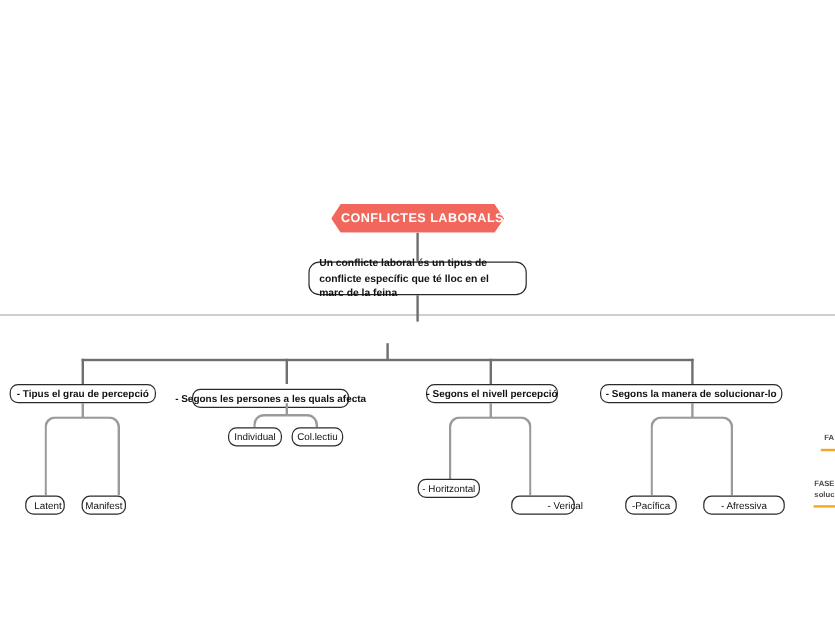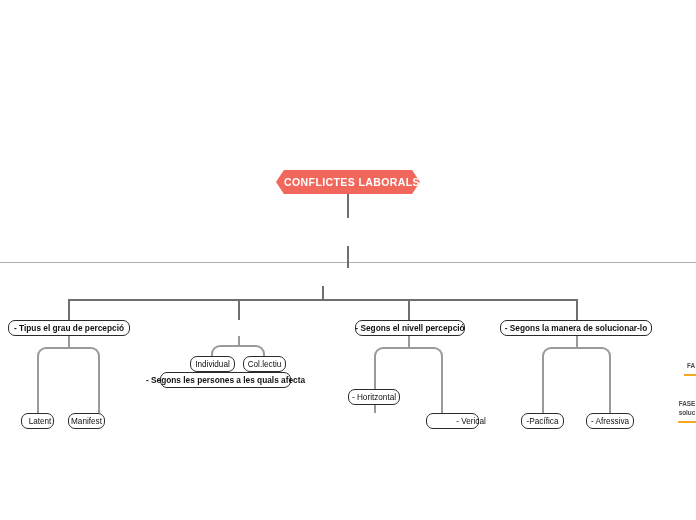--- a/index.html
+++ b/index.html
@@ -131,20 +131,23 @@
 <div id="canvas">
 
   <div class="page-rule" style="top:262px;"></div>
 
   <div class="hex hex-root" style="left:276px; top:170px; width:144px; height:24px; background:#f2675c;">
     <span>CONFLICTES LABORALS</span>
   </div>
 
   <div class="vline" style="left:347px; top:194px; height:24px;"></div>
 
+  <div class="box box-desc" style="left:257px; top:218px; width:182px; height:28px;">
+    <span>Un conflicte laboral és un tipus de conflicte específic que té lloc en el marc de la feina</span>
+  </div>
 
   <div class="vline" style="left:347px; top:246px; height:22px;"></div>
 
 
   <div class="vline" style="left:322px; top:286px; height:14px;"></div>
   <div class="hline" style="left:68px; top:299px; width:510px;"></div>
 
   <div class="vline" style="left:68px;  top:299px; height:21px;"></div>
   <div class="vline" style="left:238px; top:299px; height:21px;"></div>
   <div class="vline" style="left:408px; top:299px; height:21px;"></div>
@@ -155,53 +158,53 @@
   </div>
   <div class="bracket-stub" style="left:68px; top:336px; height:12px;"></div>
   <div class="bracket" style="left:37px; top:347px; width:63px; height:66px;"></div>
   <div class="box box-leaf" style="left:21px; top:413px; width:33px; height:16px;padding-left:12px;">
     <span>Latent</span>
   </div>
   <div class="box box-leaf" style="left:68px; top:413px; width:37px; height:16px;">
     <span>Manifest</span>
   </div>
 
-  <div class="box box-branch" style="left:160px; top:324px; width:131px; height:16px;margin-top:48px;">
+  <div class="box box-branch" style="left:160px; top:324px; width:131px; height:16px;">
     <span>- Segons les persones a les quals afecta</span>
   </div>
   <div class="bracket-stub" style="left:238px; top:336px; height:10px;"></div>
   <div class="bracket" style="left:211px; top:345px; width:54px; height:11px;"></div>
   <div class="box box-leaf" style="left:190px; top:356px; width:45px; height:16px;">
     <span>Individual</span>
   </div>
   <div class="box box-leaf" style="left:243px; top:356px; width:43px; height:16px;">
     <span>Col.lectiu</span>
   </div>
 
   <div class="box box-branch" style="left:355px; top:320px; width:110px; height:16px;">
     <span>- Segons el nivell percepció</span>
   </div>
   <div class="bracket-stub" style="left:408px; top:336px; height:12px;"></div>
   <div class="bracket" style="left:374px; top:347px; width:69px; height:66px;"></div>
-  <div class="box box-leaf" style="left:348px; top:389px; width:52px; height:16px;">
+  <div class="box box-leaf" style="left:348px; top:399px; width:52px; height:16px;">
     <span>- Horitzontal</span>
   </div>
   <div class="box box-leaf" style="left:426px; top:413px; width:40px; height:16px;padding-left:44px;">
     <span>- Verical</span>
   </div>
 
   <div class="box box-branch" style="left:500px; top:320px; width:152px; height:16px;">
     <span>- Segons la manera de solucionar-lo</span>
   </div>
   <div class="bracket-stub" style="left:576px; top:336px; height:12px;"></div>
   <div class="bracket" style="left:542px; top:347px; width:69px; height:66px;"></div>
   <div class="box box-leaf" style="left:521px; top:413px; width:43px; height:16px;">
     <span>-Pacífica</span>
   </div>
-  <div class="box box-leaf" style="left:586px; top:413px; width:48px; height:16px;">
+  <div class="box box-leaf" style="left:586px; top:413px; width:68px; height:16px;">
     <span>- Afressiva</span>
   </div>
 
   <div class="edge-note" style="left:684px; top:362px; width:14px;">
     <span>FA</span>
   </div>
   <div class="edge-rule" style="left:684px; top:374px; width:14px;"></div>
 
   <div class="edge-note" style="left:678px; top:400px; width:18px;">
     <span>FASE</span><br>

